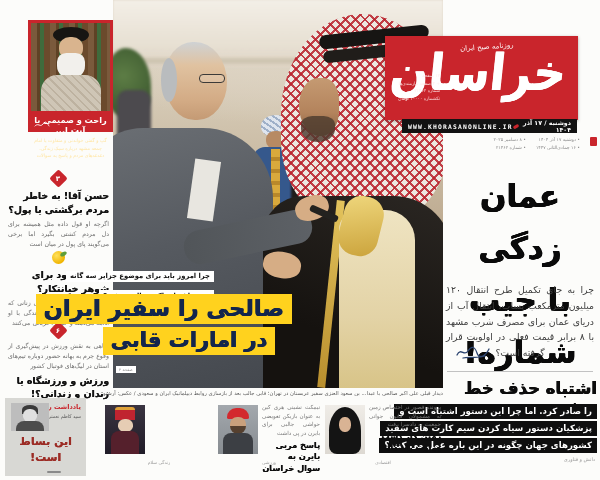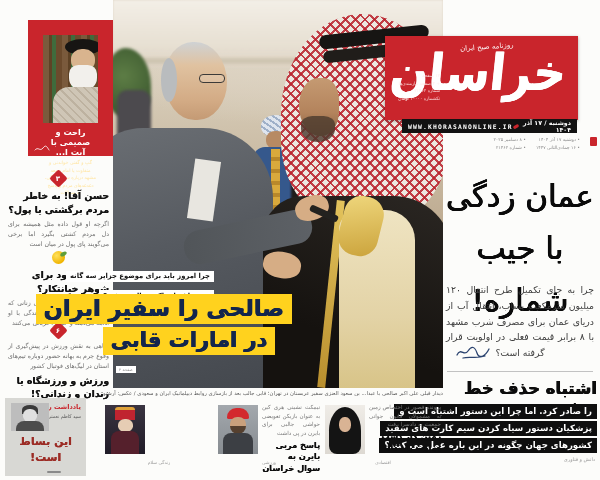--- a/index.html
+++ b/index.html
@@ -73,34 +73,34 @@
   .url-text { color:#fff; font-family:"DejaVu Sans Mono", monospace; font-size:6.3px; font-weight:bold; letter-spacing:1.2px;}
   .slash { width:8px; height:3px; background:#c9252c; transform:rotate(-30deg); border-radius:2px;}
   .date-text { color:#fff; font-size:6.3px; font-weight:bold; direction:rtl;}
 
   
   .lead-col { left:443px; top:134px; width:154px; height:346px;}
   .meta-row { position:absolute; top:2px; right:0; left:0; display:flex; gap:10px; justify-content:flex-start;
     color:#8a8a8a; font-size:4.5px; line-height:1.7;}
   .meta-mark { width:7px; height:9px; background:#c9252c; border-radius:1px; margin-top:1px;}
   .lead-h1 { position:absolute; top:36px; left:0; right:0; text-align:center; color:#0a0a0a;
-    font-size:31px; font-weight:normal; line-height:1.68;
+    font-size:31px; font-weight:bold; line-height:1.68;
     text-shadow:0.45px 0 0 currentColor, -0.45px 0 0 currentColor, 0 0.3px 0 currentColor;}
   .lead-sum { position:absolute; top:148px; left:3px; right:3px; font-size:9.3px; color:#3d3d3d;
     line-height:1.7; text-align:justify; text-align-last:center;}
   .sig { position:absolute; top:210px; left:12px;}
   .lead-hr { position:absolute; top:237px; left:4px; right:4px; border-top:1px solid #c2c2c2;}
   .sim-title { position:absolute; top:245px; right:0; left:0; text-align:right; font-size:16.5px; font-weight:bold; color:#0c0c0c;
     text-shadow:0.35px 0 0 currentColor, -0.35px 0 0 currentColor;}
   .sim-strips { position:absolute; top:270px; right:0; display:flex; flex-direction:column; align-items:flex-start;}
   .strip { background:#0f0f0f; color:#fff; font-size:8.6px; font-weight:bold; padding:2px 5px 2.5px; margin-bottom:2.5px; white-space:nowrap;}
   .sim-tag { position:absolute; top:322px; right:2px; font-size:5px; color:#9a9a9a;}
 
   
-  .ayat-box { left:28px; top:20px; width:85px; height:136px; background:#c9252c; padding:15px;}
+  .ayat-box { left:28px; top:20px; width:85px; height:112px; background:#c9252c; padding:3px;}
   .ayat-photo { position:relative; width:100%; height:88px; overflow:hidden;
     background:
       repeating-linear-gradient(90deg,#7a5a3c 0 6px,#5e4225 6px 9px,#3f6b3c 9px 13px,#6b4a2c 13px 19px);}
   .turban2 { position:absolute; left:22px; top:4px; width:36px; height:16px; border-radius:50%; background:#171513;}
   .face2 { position:absolute; left:28px; top:14px; width:24px; height:22px; border-radius:45%; background:#d9b48e;}
   .beard2 { position:absolute; left:26px; top:30px; width:28px; height:26px; border-radius:40% 40% 60% 60%; background:#f2f0ec;}
   .robe2 { position:absolute; left:10px; top:52px; width:60px; height:36px; border-radius:16px 16px 0 0;
     background:repeating-linear-gradient(45deg,#cfc6b6 0 4px,#bdb2a0 4px 6px);}
   .ayat-title { margin-top:4px; color:#fff; font-size:8.2px; font-weight:bold; text-align:center;}
   .ayat-sub { margin-top:2px; color:#ffe6a6; font-size:4.7px; line-height:1.6; text-align:center; padding:0 2px;}

